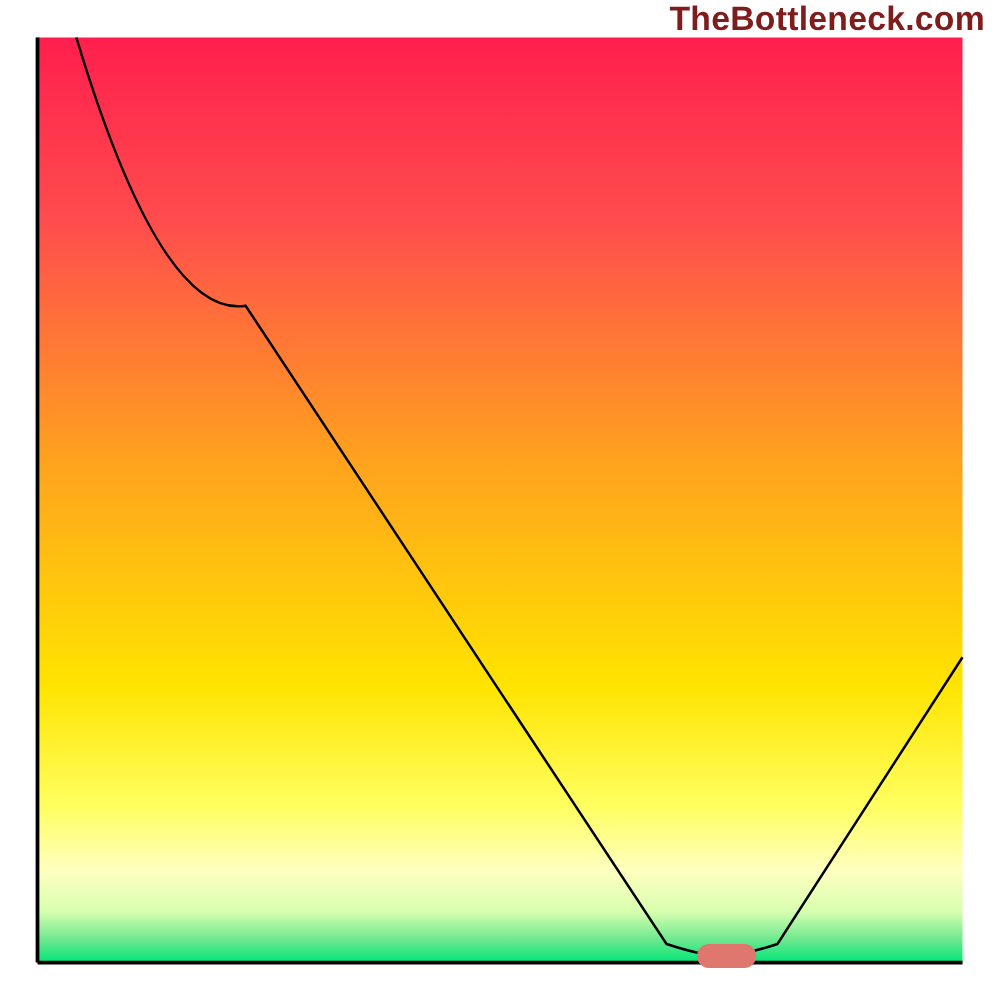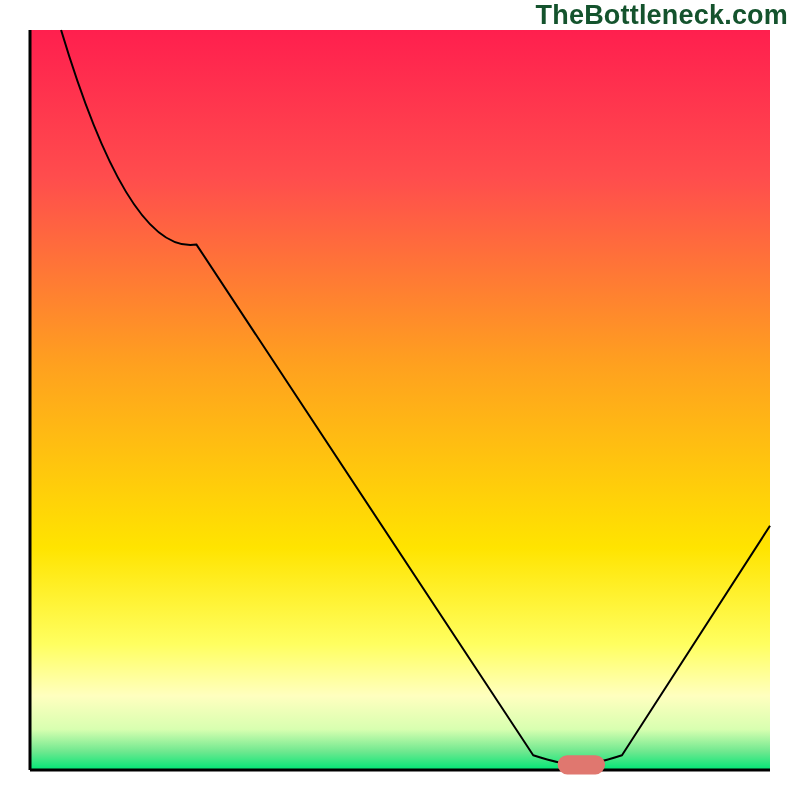--- a/index.html
+++ b/index.html
@@ -14,21 +14,21 @@
     position: relative;
     width: 800px;
     height: 800px;
   }
   .watermark {
     position: absolute;
     top: 0px;
     right: 12px;
     font-size: 27px;
     font-weight: bold;
-    color: #14532d;
+    color: #7f1d1d;
     letter-spacing: 0.2px;
   }
   svg.plot {
     position: absolute;
     left: 0;
     top: 0;
   }
 </style>
 </head>
 <body>

